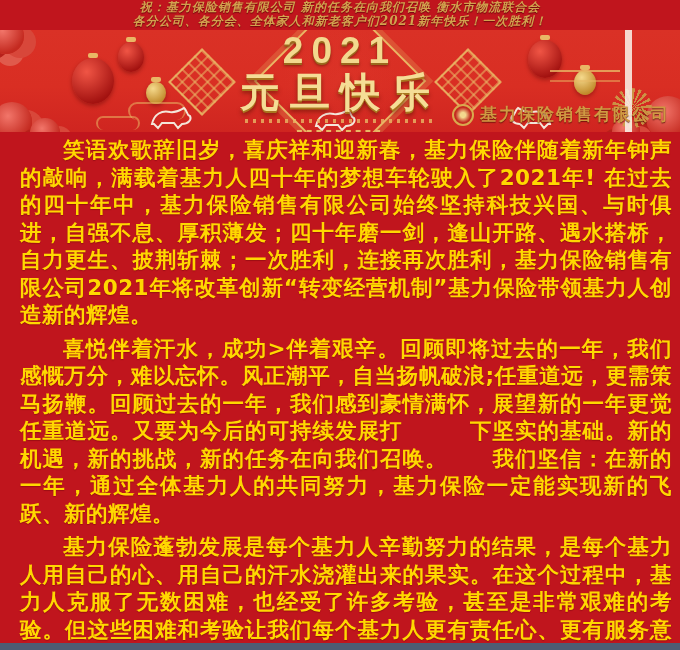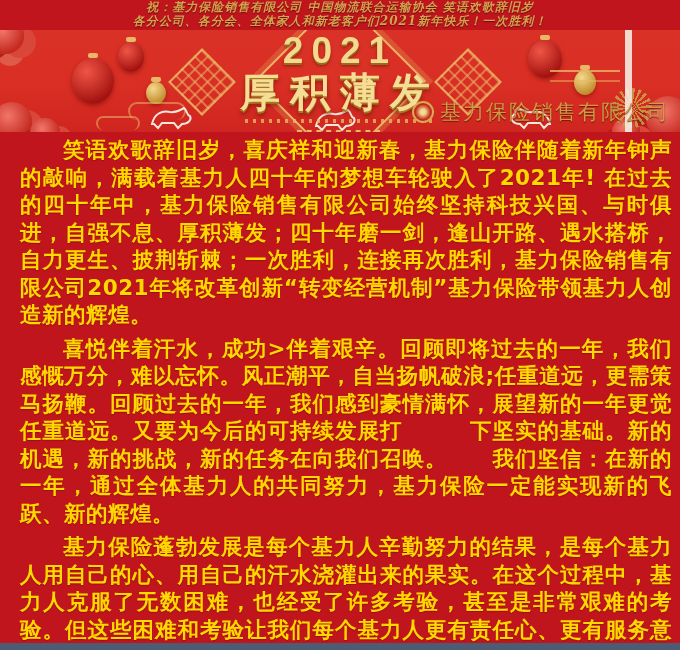--- a/index.html
+++ b/index.html
@@ -119,21 +119,21 @@
   .company-line{
     position:absolute;right:10px;bottom:6px;z-index:4;
     display:flex;align-items:center;gap:6px;
   }
   .logo{
     width:18px;height:18px;border-radius:50%;
     border:2px solid #d9a94e;
     background:radial-gradient(circle at 50% 50%,#f3d88e 20%,#c42a20 60%);
   }
   .company-name{
-    font-size:21px;font-weight:normal;color:#cf9a42;letter-spacing:2px;
+    font-size:17px;font-weight:bold;color:#cf9a42;letter-spacing:2px;
     text-shadow:0 1px 1px rgba(70,10,0,.7);
   }
   
   .letter{
     position:absolute;top:136px;left:8px;width:664px;
     color:#ffd800;font-weight:bold;
     font-size:21.5px;line-height:27.5px;letter-spacing:.5px;
     text-align:justify;text-justify:inter-ideograph;
     text-shadow:0 1px 1px rgba(90,0,0,.35);
   }
@@ -143,21 +143,21 @@
   .footer-strip{
     position:absolute;left:0;bottom:0;width:680px;height:7px;background:#4e5c73;
   }
 </style>
 </head>
 <body>
 
 <div class="page">
 
   <div class="script-header">
-    <div>祝：基力保险销售有限公司 中国物流联合运输协会 笑语欢歌辞旧岁</div>
+    <div>祝：基力保险销售有限公司 新的任务在向我们召唤 衡水市物流联合会</div>
     <div>各分公司、各分会、全体家人和新老客户们2021新年快乐！一次胜利！</div>
   </div>
 
   <div class="banner">
     <div class="fret left"></div>
     <div class="fret right"></div>
     <div class="diamond"></div>
 
     <span class="lantern l1"></span>
     <span class="lantern l2"></span>
@@ -180,21 +180,21 @@
     </svg>
     <svg class="ox o2" width="46" height="24" viewBox="0 0 46 24">
       <path d="M4 18 C6 8 14 4 22 6 C28 7 32 4 36 2 C40 5 38 9 42 10 C44 14 40 18 34 18 L30 22 L26 17 L14 17 L10 22 L6 18 Z" fill="none" stroke="#f6f1e4" stroke-width="2"></path>
     </svg>
     <svg class="ox o3" width="46" height="24" viewBox="0 0 46 24">
       <path d="M4 18 C6 8 14 4 22 6 C28 7 32 4 36 2 C40 5 38 9 42 10 C44 14 40 18 34 18 L30 22 L26 17 L14 17 L10 22 L6 18 Z" fill="none" stroke="#f6f1e4" stroke-width="2"></path>
     </svg>
 
     <div class="banner-text">
       <div class="year">2021</div>
-      <div class="greeting">厚积薄发</div>
+      <div class="greeting">元旦快乐</div>
       <div class="tinydots"></div>
       <div class="squares">▪▪▪▪▪▪▪▪▪</div>
     </div>
 
     <div class="company-line">
       <span class="logo"></span>
       <span class="company-name">基力保险销售有限公司</span>
     </div>
   </div>
 

